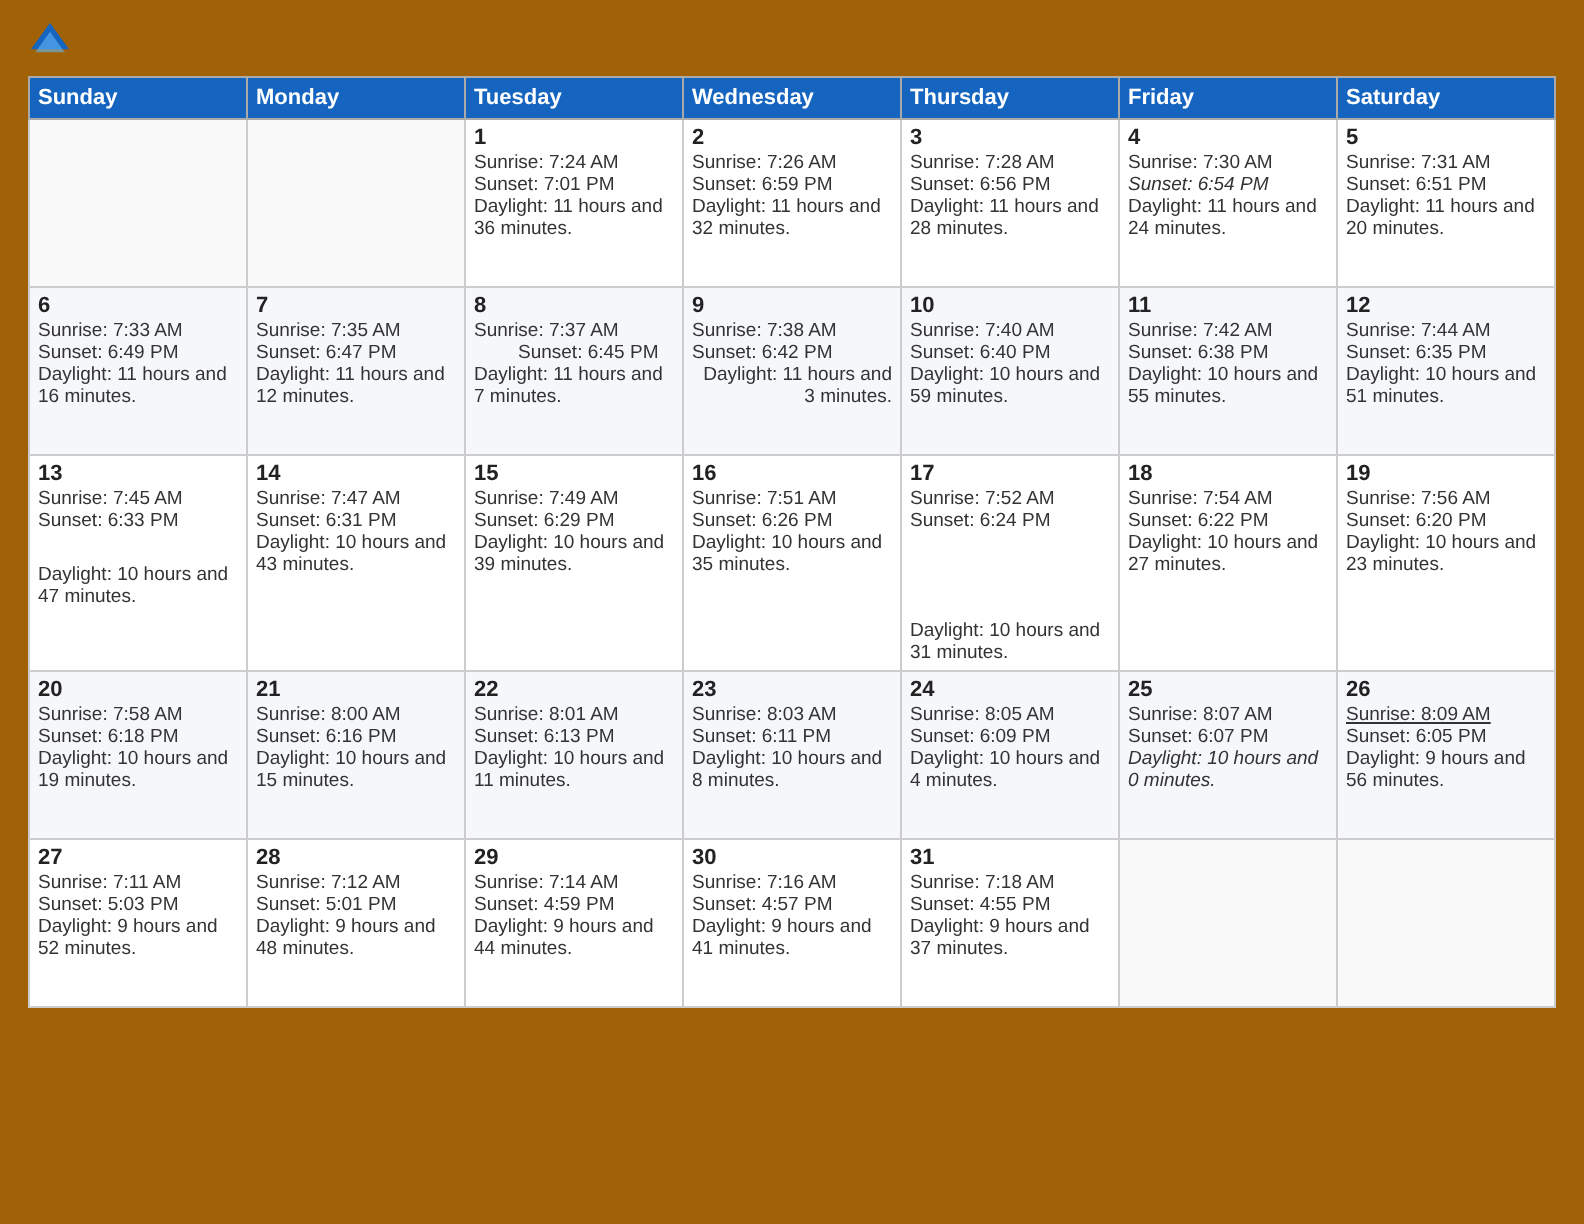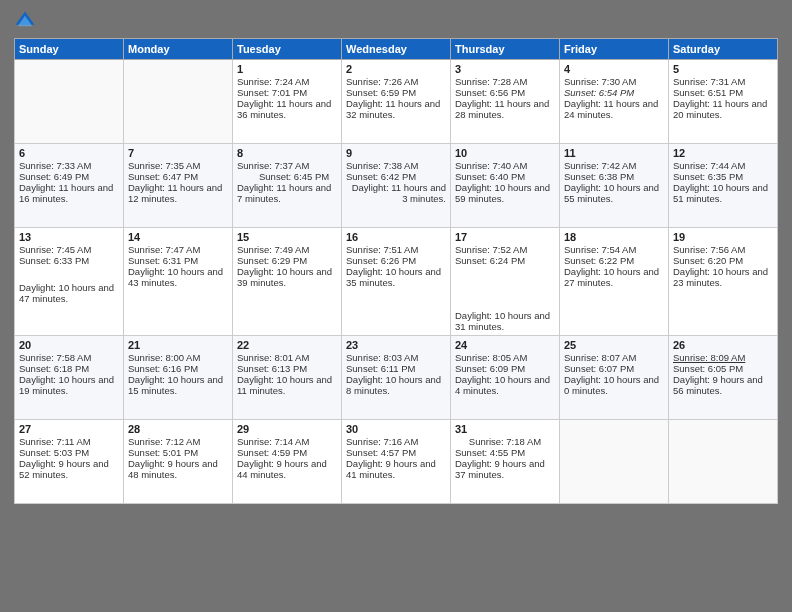--- a/index.html
+++ b/index.html
@@ -7,21 +7,21 @@
       font-family: Arial, sans-serif;
       background: #fff;
       width: 792px;
       height: 612px;
       overflow: hidden;
     }
     .page {
       width: 792px;
       height: 612px;
       padding: 10px 14px;
-      background: #737373;
+      background: #a16207;
     }
     .header {
       display: flex;
       justify-content: space-between;
       align-items: flex-start;
       margin-bottom: 6px;
     }
     .logo {
       display: flex;
       align-items: center;
@@ -281,21 +281,21 @@
           <td>
             <span class="day-num">24</span>
             <span style="display: block;">Sunrise: 8:05 AM</span>
             <span style="display: block;">Sunset: 6:09 PM</span>
             <span style="display: block;">Daylight: 10 hours and 4 minutes.</span>
           </td>
           <td>
             <span class="day-num">25</span>
             <span style="display: block;">Sunrise: 8:07 AM</span>
             <span style="display: block;">Sunset: 6:07 PM</span>
-            <span style="display: block;">Daylight: 10 hours and 0 minutes.</span>
+            <span style="display: block; font-style: italic;">Daylight: 10 hours and 0 minutes.</span>
           </td>
           <td>
             <span class="day-num">26</span>
             <span style="display: block; text-decoration: underline;">Sunrise: 8:09 AM</span>
             <span style="display: block;">Sunset: 6:05 PM</span>
             <span style="display: block;">Daylight: 9 hours and 56 minutes.</span>
           </td>
         </tr>
         <tr>
           <td>
@@ -317,21 +317,21 @@
             <span style="display: block;">Daylight: 9 hours and 44 minutes.</span>
           </td>
           <td>
             <span class="day-num">30</span>
             <span style="display: block;">Sunrise: 7:16 AM</span>
             <span style="display: block;">Sunset: 4:57 PM</span>
             <span style="display: block;">Daylight: 9 hours and 41 minutes.</span>
           </td>
           <td>
             <span class="day-num">31</span>
-            <span style="display: block; text-align: center;">Sunrise: 7:18 AM</span>
+            <span style="display: block;">Sunrise: 7:18 AM</span>
             <span style="display: block;">Sunset: 4:55 PM</span>
             <span style="display: block;">Daylight: 9 hours and 37 minutes.</span>
           </td>
           <td class="empty-cell"></td>
           <td class="empty-cell"></td>
         </tr>
       </tbody>
   </table>
 </div>
 

